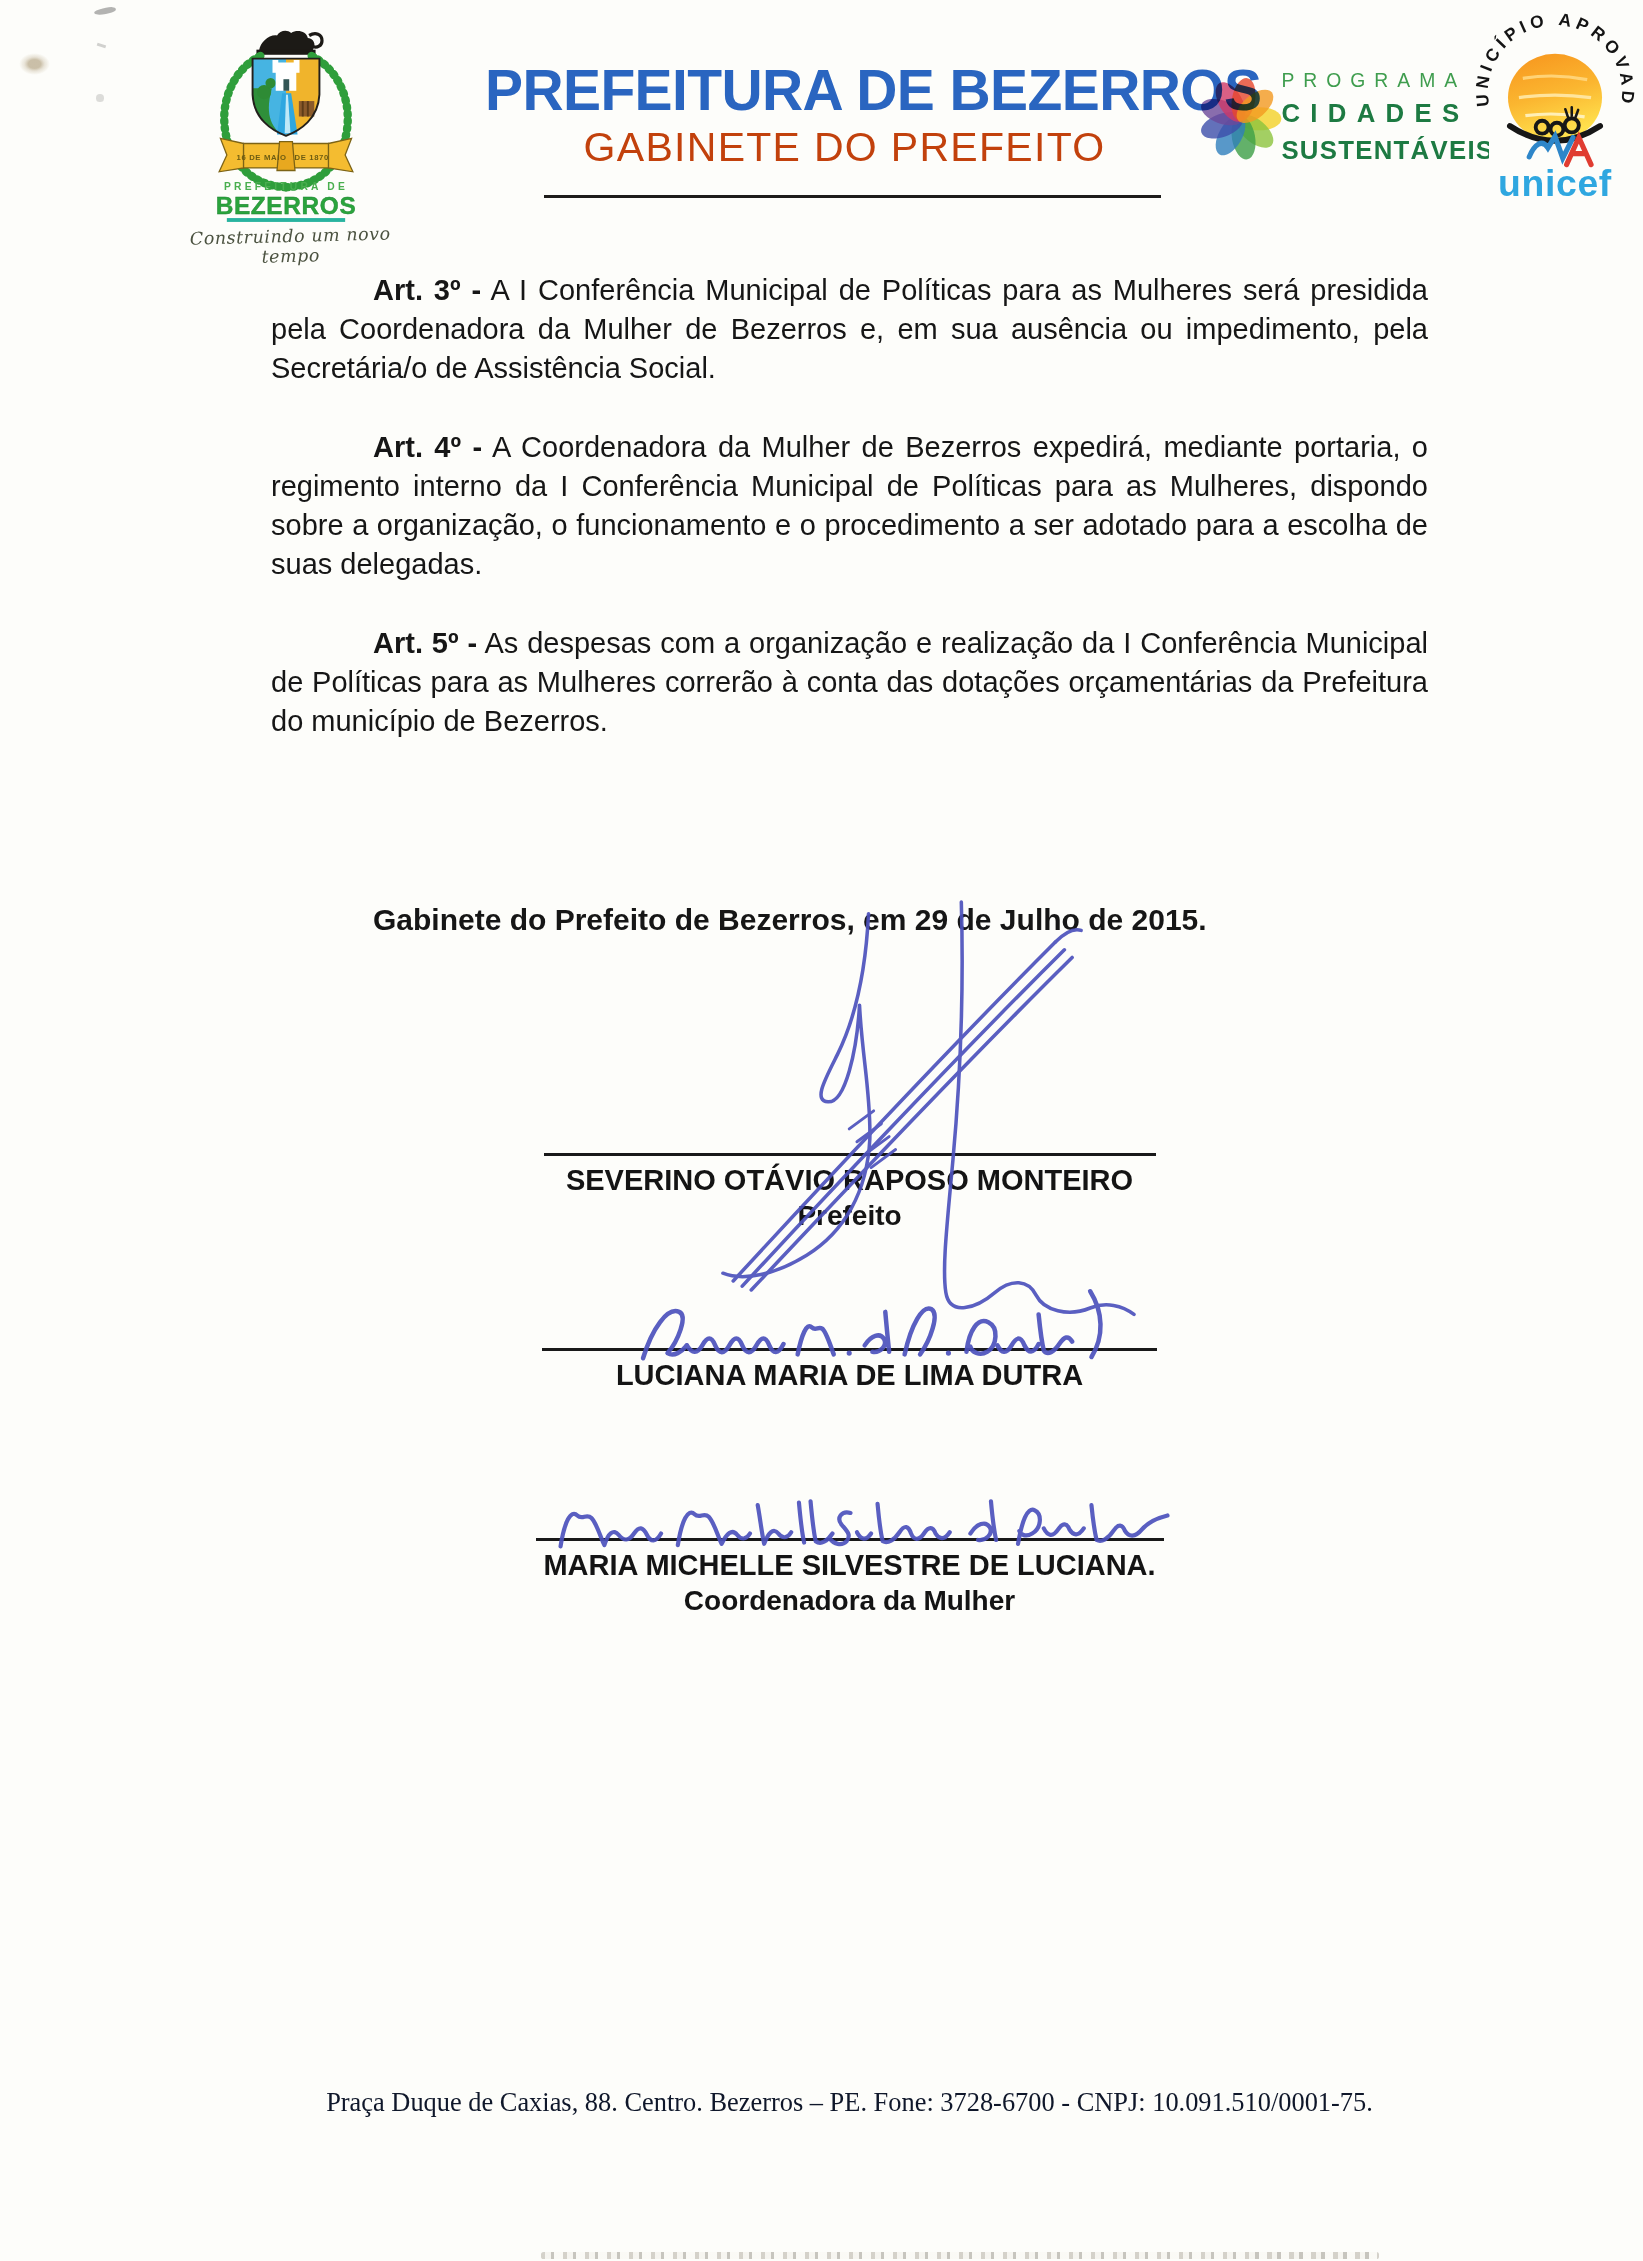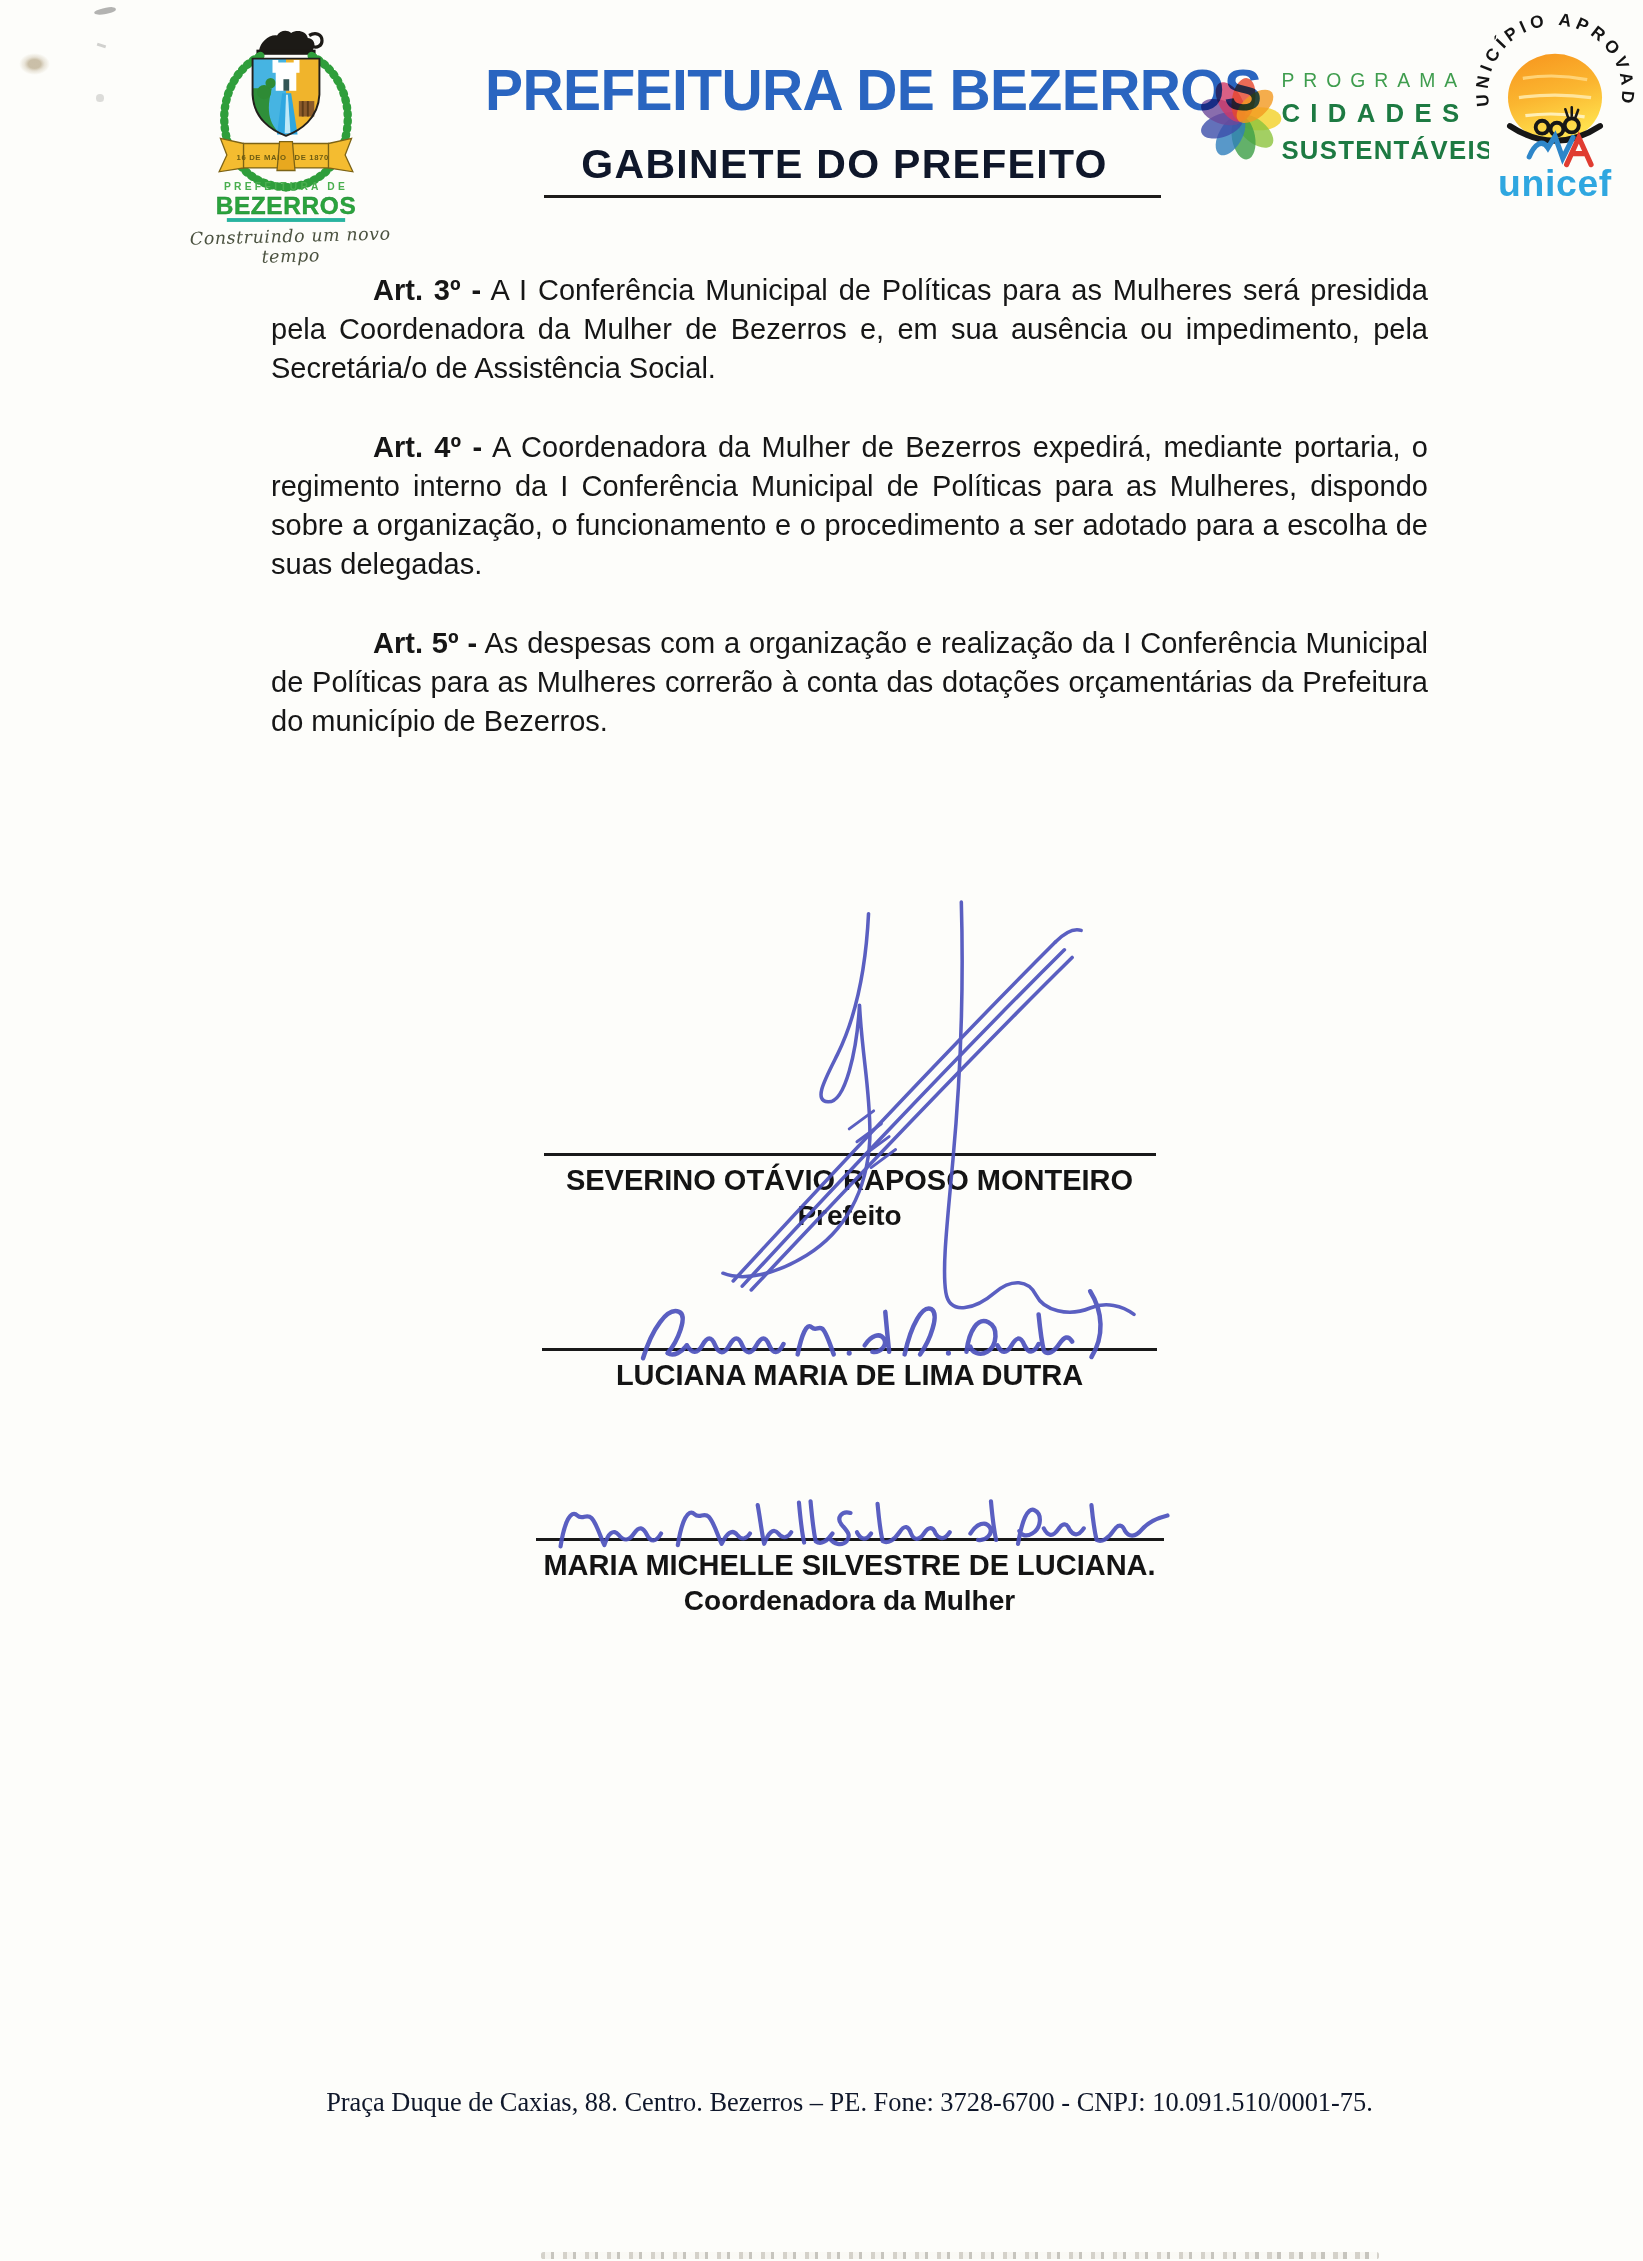--- a/index.html
+++ b/index.html
@@ -14,21 +14,21 @@
     position:absolute;left:184px;top:226px;width:213px;text-align:center;
     font-family:"DejaVu Serif",serif;font-style:italic;font-size:17.4px;
     color:#4b5240;transform:rotate(-1.5deg);letter-spacing:0.6px;
   }
   .title-block{position:absolute;left:485px;top:62px;width:719px;text-align:center;}
   .doc-title{
     margin:0;font-size:57px;font-weight:bold;color:#2a65c0;
     letter-spacing:-0.6px;line-height:1;white-space:nowrap;
   }
   .doc-subtitle{
-    margin:25px 0 0 0;font-size:41px;font-weight:700;color:#0f172a;
+    margin:8px 0 0 0;font-size:41px;font-weight:400;color:#c2410c;
     letter-spacing:1.3px;line-height:1;white-space:nowrap;
   }
   .header-rule{position:absolute;left:544px;top:195px;width:617px;height:3.2px;background:#1e1c1a;}
   .programa-svg{position:absolute;left:1200px;top:35px;width:289px;height:161px;}
   .seal-svg{position:absolute;left:1471px;top:1.3px;width:168px;height:219px;}
   
   .doc-body{position:absolute;left:271px;top:271px;width:1157px;}
   p.article{
     margin:0 0 40px 0;font-size:29px;line-height:39px;
     text-align:justify;text-indent:102px;
@@ -166,20 +166,21 @@
     </g>
     <path d="M90,242 C98,222 110,214 119,228 L130,210 L142,244 L158,212" stroke="#2e86c9" stroke-width="8" fill="none" stroke-linecap="round"></path>
     <path d="M148,254 L167,212 L186,254 M156,237 L177,237" stroke="#e03c31" stroke-width="8" fill="none" stroke-linecap="round"></path>
     <text x="130" y="302" text-anchor="middle" font-size="58" font-weight="bold" letter-spacing="1" fill="#2fa7e0">unicef</text>
   </svg>
 
   <div class="doc-body">
     <p class="article"><b>Art. 3º -</b><span> A I Conferência Municipal de Políticas para as Mulheres será presidida pela Coordenadora da Mulher de Bezerros e, em sua ausência ou impedimento, pela Secretária/o de Assistência Social.</span></p>
     <p class="article"><b>Art. 4º -</b><span> A Coordenadora da Mulher de Bezerros expedirá, mediante portaria, o regimento interno da I Conferência Municipal de Políticas para as Mulheres, dispondo sobre a organização, o funcionamento e o procedimento a ser adotado para a escolha de suas delegadas.</span></p>
     <p class="article"><b>Art. 5º -</b><span> As despesas com a organização e realização da I Conferência Municipal de Políticas para as Mulheres correrão à conta das dotações orçamentárias da Prefeitura do município de Bezerros.</span></p>
+    <p class="dateline">Gabinete do Prefeito de Bezerros, em 29 de Julho de 2015.</p>
   </div>
 
   <div class="sig-block" style="top:1153px">
     <div class="sig-line" style="width:612px"></div>
     <div class="sig-name">SEVERINO OTÁVIO RAPOSO MONTEIRO</div>
     <div class="sig-role">Prefeito</div>
   </div>
 
   <div class="sig-block" style="top:1348px">
     <div class="sig-line" style="width:615px"></div>

